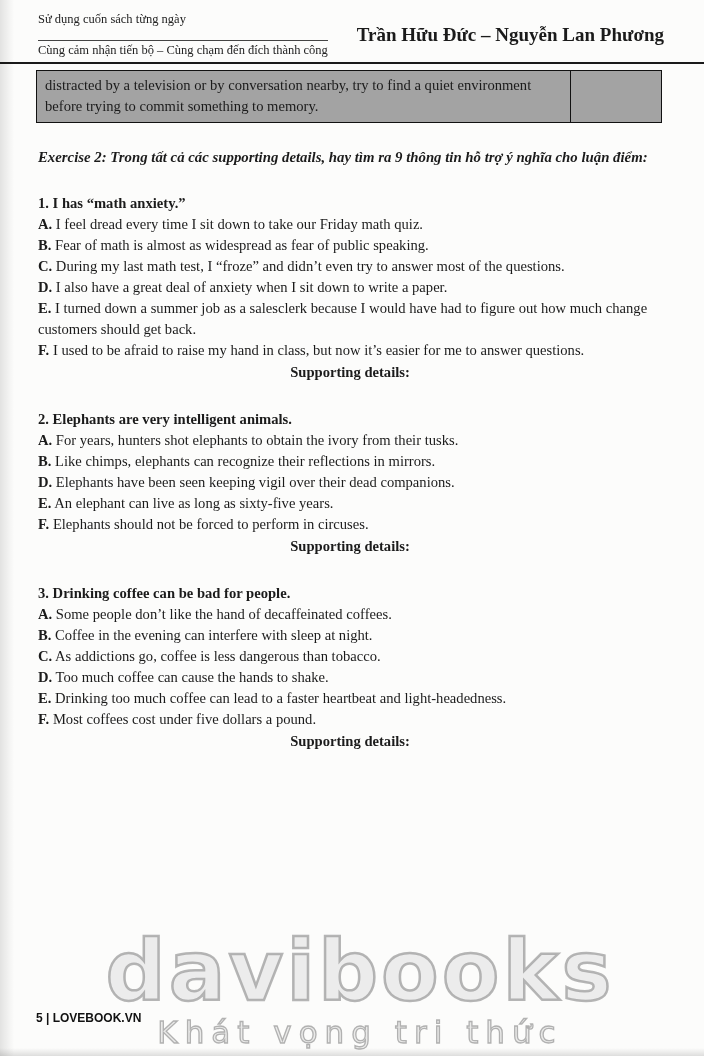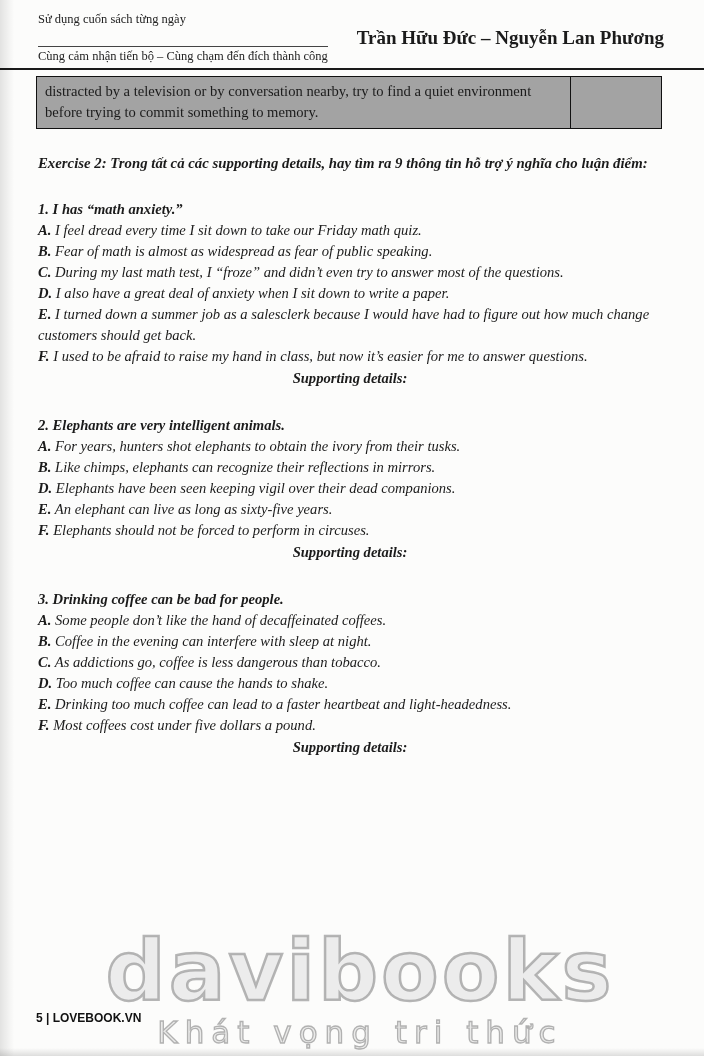--- a/index.html
+++ b/index.html
@@ -18,34 +18,34 @@
     content:"";position:absolute;left:0;right:0;bottom:0;height:8px;
     background:linear-gradient(to top, rgba(0,0,0,0.12), rgba(0,0,0,0));
     pointer-events:none;z-index:5;
   }
   .header{
     display:flex;justify-content:space-between;align-items:center;
     padding:12px 40px 4px 38px;
     border-bottom:2px solid #1a1a1a;
   }
   .header-left{font-size:12.5px;line-height:1.25;color:#222;}
-  .tagline1{border-bottom:1px solid #444;padding-bottom:18px;margin-bottom:2px;padding-right:30px;}
+  .tagline1{border-bottom:1px solid #444;padding-bottom:12px;margin-bottom:2px;padding-right:30px;}
   .header-right{font-weight:bold;font-size:19px;white-space:nowrap;}
   .note-box{
     margin:6px 42px 0 36px;
     border:1.7px solid #111;
     display:flex;min-height:46px;background:#a3a3a3;
   }
   .note-main{flex:1;padding:4px 10px 4px 8px;font-size:14.6px;line-height:1.45;}
   .note-side{width:90px;border-left:1.7px solid #111;}
   .exercise-intro{
     margin:24px 40px 0 38px;
     font-weight:bold;font-style:italic;font-size:14.8px;line-height:1.4;
   }
-  .content{margin:0 42px 0 38px;font-style:italic;}
+  .content{margin:0 42px 0 38px;}
   .section{margin-top:26px;}
   .section p{margin:0;font-size:14.6px;line-height:21px;}
   .section .title{font-weight:bold;}
   .section .supporting{font-weight:bold;margin-top:1px;text-align:center;}
   .section b{font-weight:bold;}
   .watermark{
     position:absolute;left:0;right:0;bottom:6px;text-align:center;
     font-family:"DejaVu Sans", sans-serif;pointer-events:none;z-index:2;margin-left:16px;
   }
   .wm-main{

